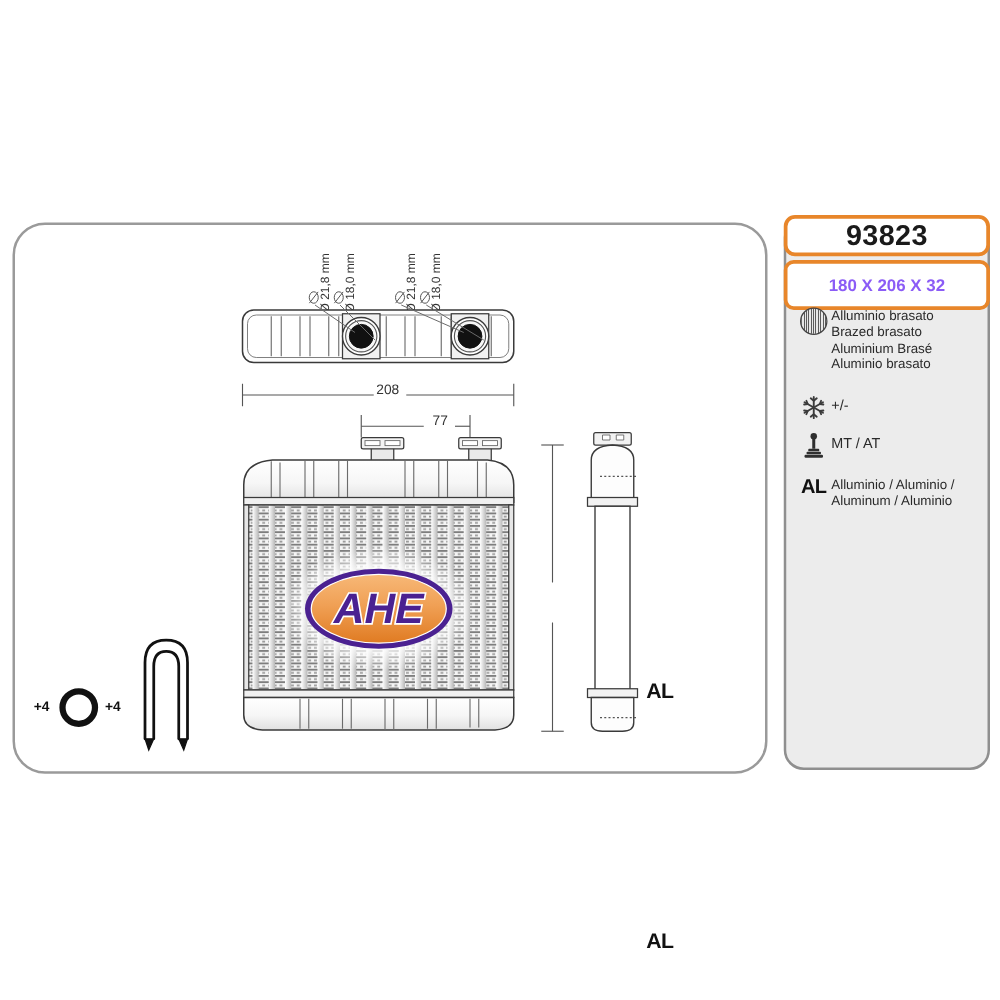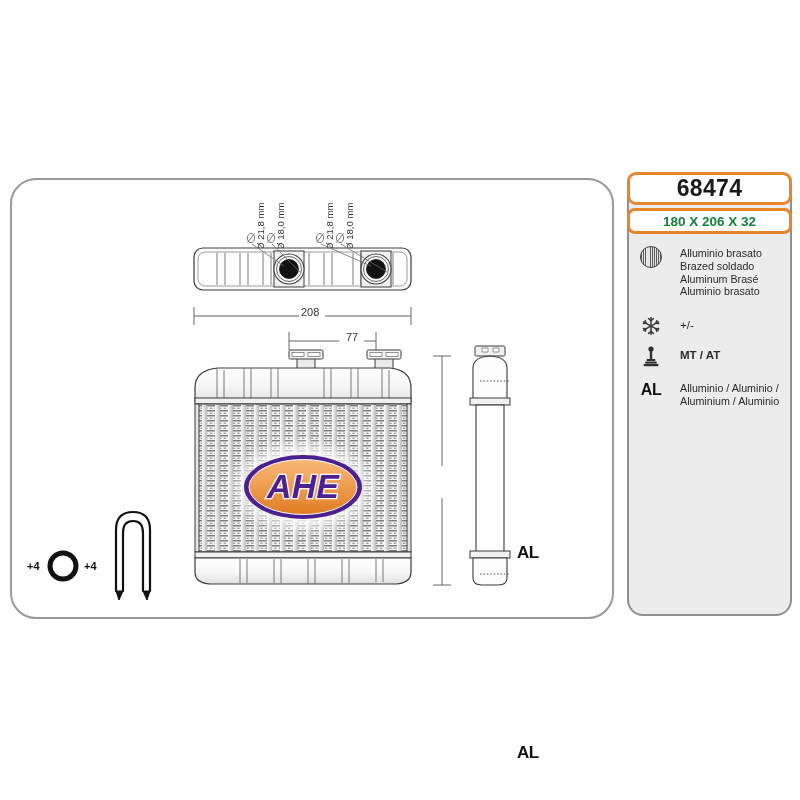--- a/index.html
+++ b/index.html
@@ -56,59 +56,58 @@
     font-size: 23px;
     font-weight: bold;
     color: #1a1a1a;
     letter-spacing: 0.3px;
   }
   .dims-box {
     position: absolute;
     left: -2px;
     top: 32px;
     width: 165px;
-    height: 26px;
+    height: 40px;
     border: 3px solid #e8862a;
     border-radius: 8px;
     background: #ffffff;
     box-sizing: border-box;
     display: flex;
     align-items: center;
     justify-content: center;
     font-size: 13.5px;
     font-weight: bold;
-    color: #15803d;
+    color: #8b5cf6;
   }
 
   
   .info-row {
     position: absolute;
     display: flex;
     align-items: flex-start;
     left: 8px;
-    gap: 15px;
   }
   .info-icon {
     width: 28px;
     flex: 0 0 28px;
     display: flex;
     justify-content: center;
     align-items: flex-start;
   }
   .info-text {
     font-size: 10.7px;
     line-height: 12.8px;
     color: #2a2a2a;
     padding-top: 1px;
   }
   .info-text div { white-space: nowrap; }
 
   #row-material { top: 70px; }
   #row-ac       { top: 140px; }
-  #row-trans    { top: 170px; font-weight: bold; }
+  #row-trans    { top: 170px; }
   #row-al       { top: 205px; }
 
   .al-mark {
     font-size: 16px;
     font-weight: bold;
     color: #111;
     letter-spacing: -0.5px;
     padding-top: 0px;
   }
   .inline-val {
@@ -400,31 +399,31 @@
         <path d="M104 411 L107 420 L111 411 Z" fill="#111" stroke="#111" stroke-width="1"></path>
         <path d="M131 411 L135 420 L138 411 Z" fill="#111" stroke="#111" stroke-width="1"></path>
       </g>
 
     </g>
   </svg>
 </div>
 
 <div id="info-panel">
 
-  <div class="code-box">68474</div>
+  <div class="code-box">93823</div>
   <div class="dims-box">180 X 206 X 32</div>
 
   <div class="info-row" id="row-material">
     <span class="info-icon">
       <span class="hatch-circle"></span>
     </span>
     <span class="info-text">
       <div>Alluminio brasato</div>
-      <div>Brazed soldado</div>
-      <div>Aluminum Brasé</div>
+      <div>Brazed brasato</div>
+      <div>Aluminium Brasé</div>
       <div>Aluminio brasato</div>
     </span>
   </div>
 
   <div class="info-row" id="row-ac">
     <span class="info-icon">
       <svg width="20" height="20" viewBox="0 0 20 20" aria-hidden="true">
         <g stroke="#3b3b3b" stroke-width="1.5" stroke-linecap="round">
           <path d="M10 1.5 V18.5"></path>
           <path d="M2.6 5.8 L17.4 14.2"></path>
@@ -453,16 +452,16 @@
         </g>
       </svg>
     </span>
     <span class="inline-val">MT / AT</span>
   </div>
 
   <div class="info-row" id="row-al">
     <span class="info-icon al-mark">AL</span>
     <span class="info-text">
       <div>Alluminio  / Aluminio /</div>
-      <div>Aluminium / Aluminio</div>
+      <div>Aluminum / Aluminio</div>
     </span>
   </div>
 </div>
 
 </body></html>

